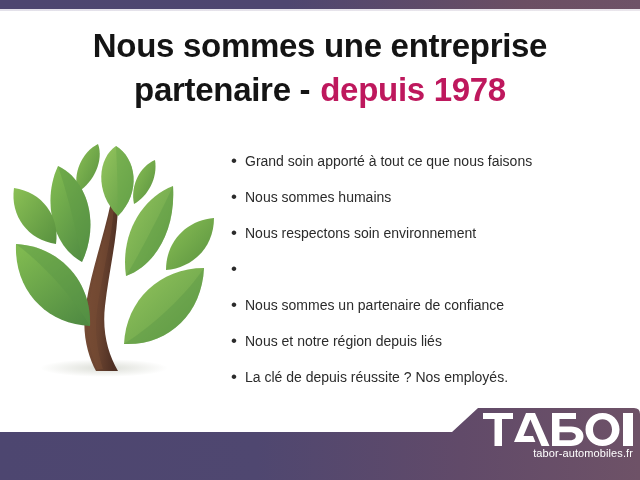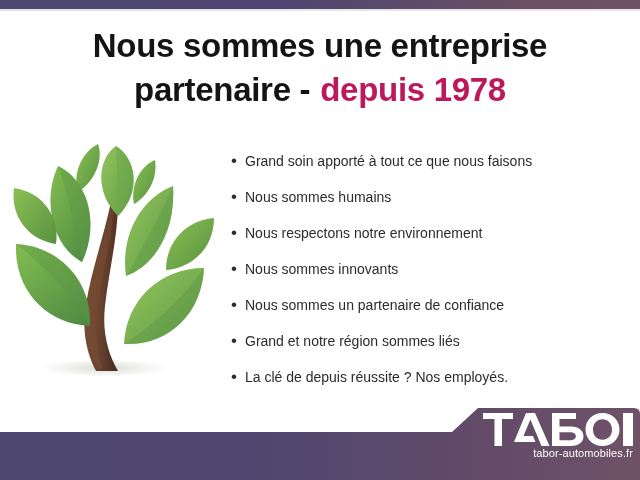--- a/index.html
+++ b/index.html
@@ -213,33 +213,32 @@
     <div class="bullet-row">
       <span class="bullet-dot">•</span>
       <span class="bullet-text">Grand soin apporté à tout ce que nous faisons</span>
     </div>
     <div class="bullet-row">
       <span class="bullet-dot">•</span>
       <span class="bullet-text">Nous sommes humains</span>
     </div>
     <div class="bullet-row">
       <span class="bullet-dot">•</span>
-      <span class="bullet-text">Nous respectons notre environnement</span>
-    </div>
-    <div class="bullet-row">
-      <span class="bullet-dot">•</span>
-      <span class="bullet-text">Nous sommes innovants</span>
+      <span class="bullet-text">Nous respectons soin environnement</span>
+    </div>
+    <div class="bullet-row">
+      <span class="bullet-dot">•</span>
     </div>
     <div class="bullet-row">
       <span class="bullet-dot">•</span>
       <span class="bullet-text">Nous sommes un partenaire de confiance</span>
     </div>
     <div class="bullet-row">
       <span class="bullet-dot">•</span>
-      <span class="bullet-text">Grand et notre région sommes liés</span>
+      <span class="bullet-text">Nous et notre région depuis liés</span>
     </div>
     <div class="bullet-row">
       <span class="bullet-dot">•</span>
       <span class="bullet-text">La clé de depuis réussite ? Nos employés.</span>
     </div>
   </div>
 
   <svg class="bottom-band" viewBox="0 0 640 80" preserveAspectRatio="none" xmlns="http://www.w3.org/2000/svg">
     <defs>
       <linearGradient id="bandg" x1="0" y1="0" x2="1" y2="0">

